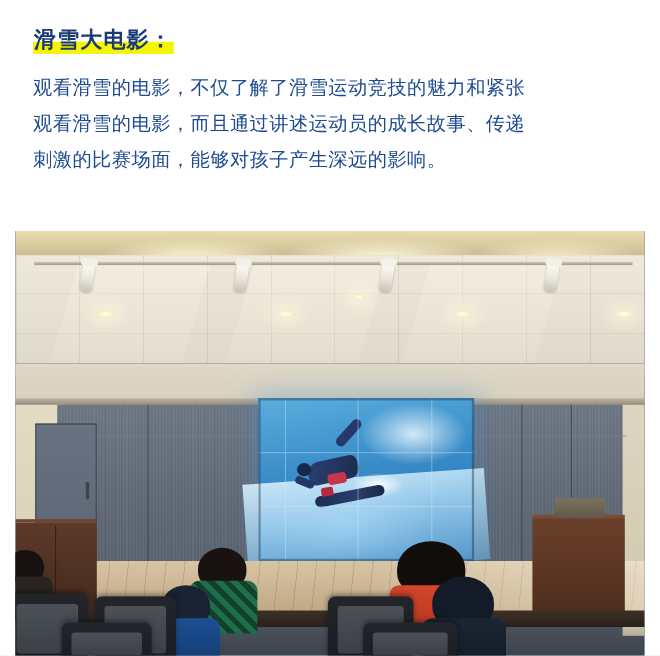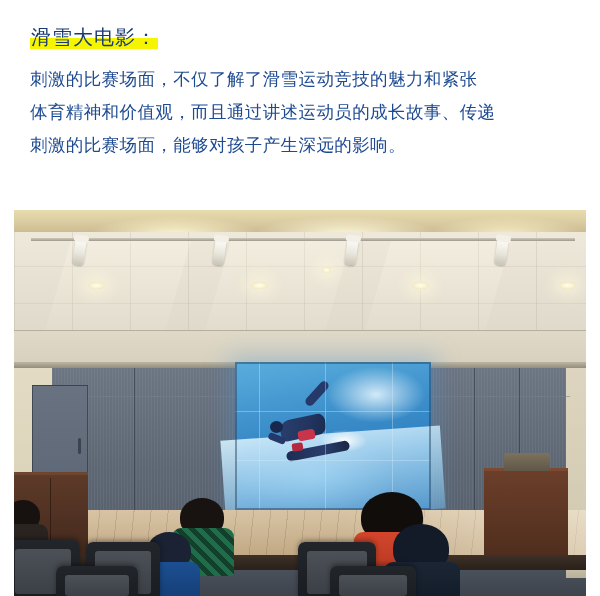--- a/index.html
+++ b/index.html
@@ -25,21 +25,21 @@
     position: absolute;
     left: 0;
     top: 0;
     width: 600px;
     padding: 26px 18px 0 30px;
     box-sizing: border-box;
   }
   .heading {
     display: inline-block;
     font-size: 20px;
-    font-weight: normal;
+    font-weight: bold;
     color: #183a75;
     letter-spacing: 1px;
     line-height: 1.15;
     position: relative;
     z-index: 1;
     margin: 0 0 14px 0;
     white-space: nowrap;
   }
   .heading .hl {
     position: relative;
@@ -322,22 +322,22 @@
     border-radius: 9px 9px 2px 2px;
   }
 </style>
 </head>
 <body>
 
 <div class="page">
 
   <div class="article">
     <div class="heading"><span class="hl">滑雪大电影：</span></div>
-    <p class="para">刺激的比赛场面，不仅了解了滑雪运动竞技的魅力和紧张</p>
-    <p class="para">体育精神和价值观，而且通过讲述运动员的成长故事、传递</p>
+    <p class="para">观看滑雪的电影，不仅了解了滑雪运动竞技的魅力和紧张</p>
+    <p class="para">观看滑雪的电影，而且通过讲述运动员的成长故事、传递</p>
     <p class="para">刺激的比赛场面，能够对孩子产生深远的影响。</p>
   </div>
 
   <div class="photo">
 
     <div class="ph-layer ceiling"></div>
     <div class="ph-layer ceil-grid"></div>
 
     <div class="ph-layer ceil-beamline" style="left:40px;"></div>
     <div class="ph-layer ceil-beamline" style="left:200px;"></div>

